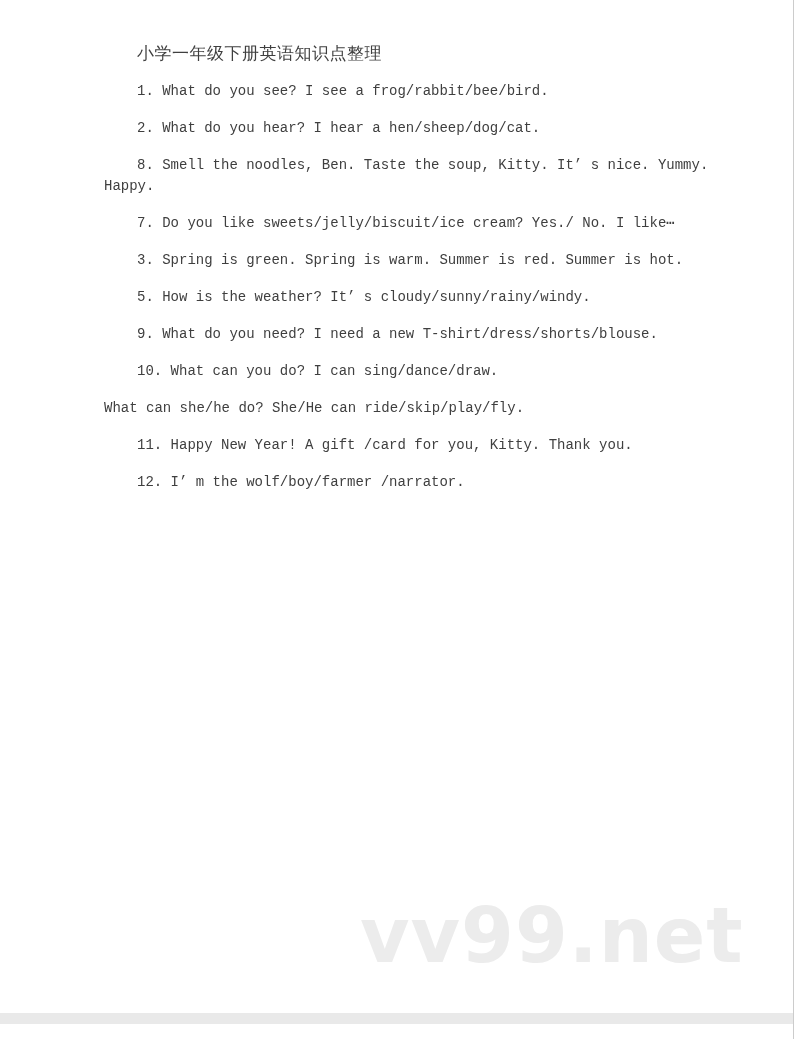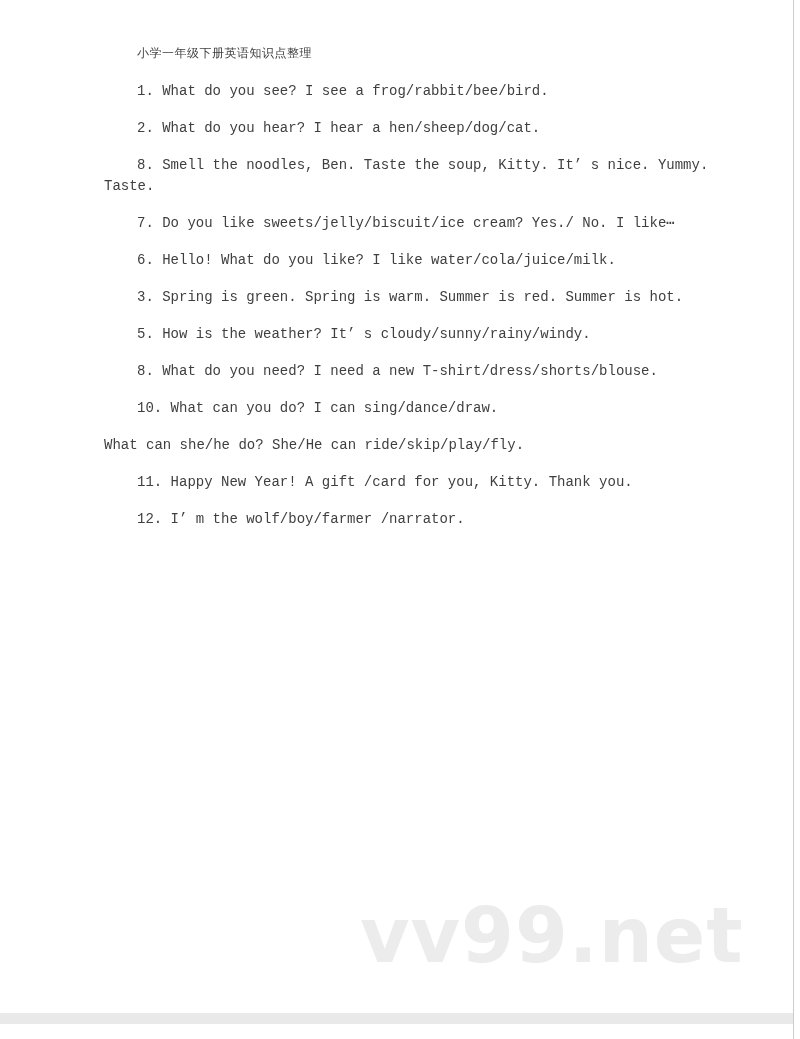--- a/index.html
+++ b/index.html
@@ -31,21 +31,21 @@
   .para{margin:0 0 16px 0;}
   .line{
     font-family:"Liberation Mono","DejaVu Sans Mono",monospace,sans-serif;
     font-size:14px;
     line-height:21px;
     color:var(--text);
     white-space:nowrap;
   }
   .line.indent{padding-left:33px;}
   .line.title{
-    font-size:12px;
+    font-size:17px;
     letter-spacing:0.5px;
   }
   .watermark{
     position:absolute;
     left:360px;top:898px;
     font-family:"DejaVu Sans","Liberation Sans",sans-serif;
     font-weight:700;
     font-size:76px;
     line-height:1;
     letter-spacing:1px;
@@ -84,42 +84,39 @@
     <div class="para">
       <div class="line indent">1. What do you see? I see a frog/rabbit/bee/bird.</div>
     </div>
 
     <div class="para">
       <div class="line indent">2. What do you hear? I hear a hen/sheep/dog/cat.</div>
     </div>
 
     <div class="para">
       <div class="line indent">8. Smell the noodles, Ben. Taste the soup, Kitty. It’ s nice. Yummy.</div>
-      <div class="line">Taste.</div>
+      <div class="line">Happy.</div>
     </div>
 
 
     <div class="para">
       <div class="line indent">7. Do you like sweets/jelly/biscuit/ice cream? Yes./ No. I like⋯</div>
     </div>
 
-    <div class="para">
-      <div class="line indent">6. Hello! What do you like? I like water/cola/juice/milk.</div>
-    </div>
 
     <div class="para">
       <div class="line indent">3. Spring is green. Spring is warm. Summer is red. Summer is hot.</div>
     </div>
 
     <div class="para">
       <div class="line indent">5. How is the weather? It’ s cloudy/sunny/rainy/windy.</div>
     </div>
 
     <div class="para">
-      <div class="line indent">8. What do you need? I need a new T-shirt/dress/shorts/blouse.</div>
+      <div class="line indent">9. What do you need? I need a new T-shirt/dress/shorts/blouse.</div>
     </div>
 
     <div class="para">
       <div class="line indent">10. What can you do? I can sing/dance/draw.</div>
     </div>
 
     <div class="para">
       <div class="line">What can she/he do? She/He can ride/skip/play/fly.</div>
     </div>
 

